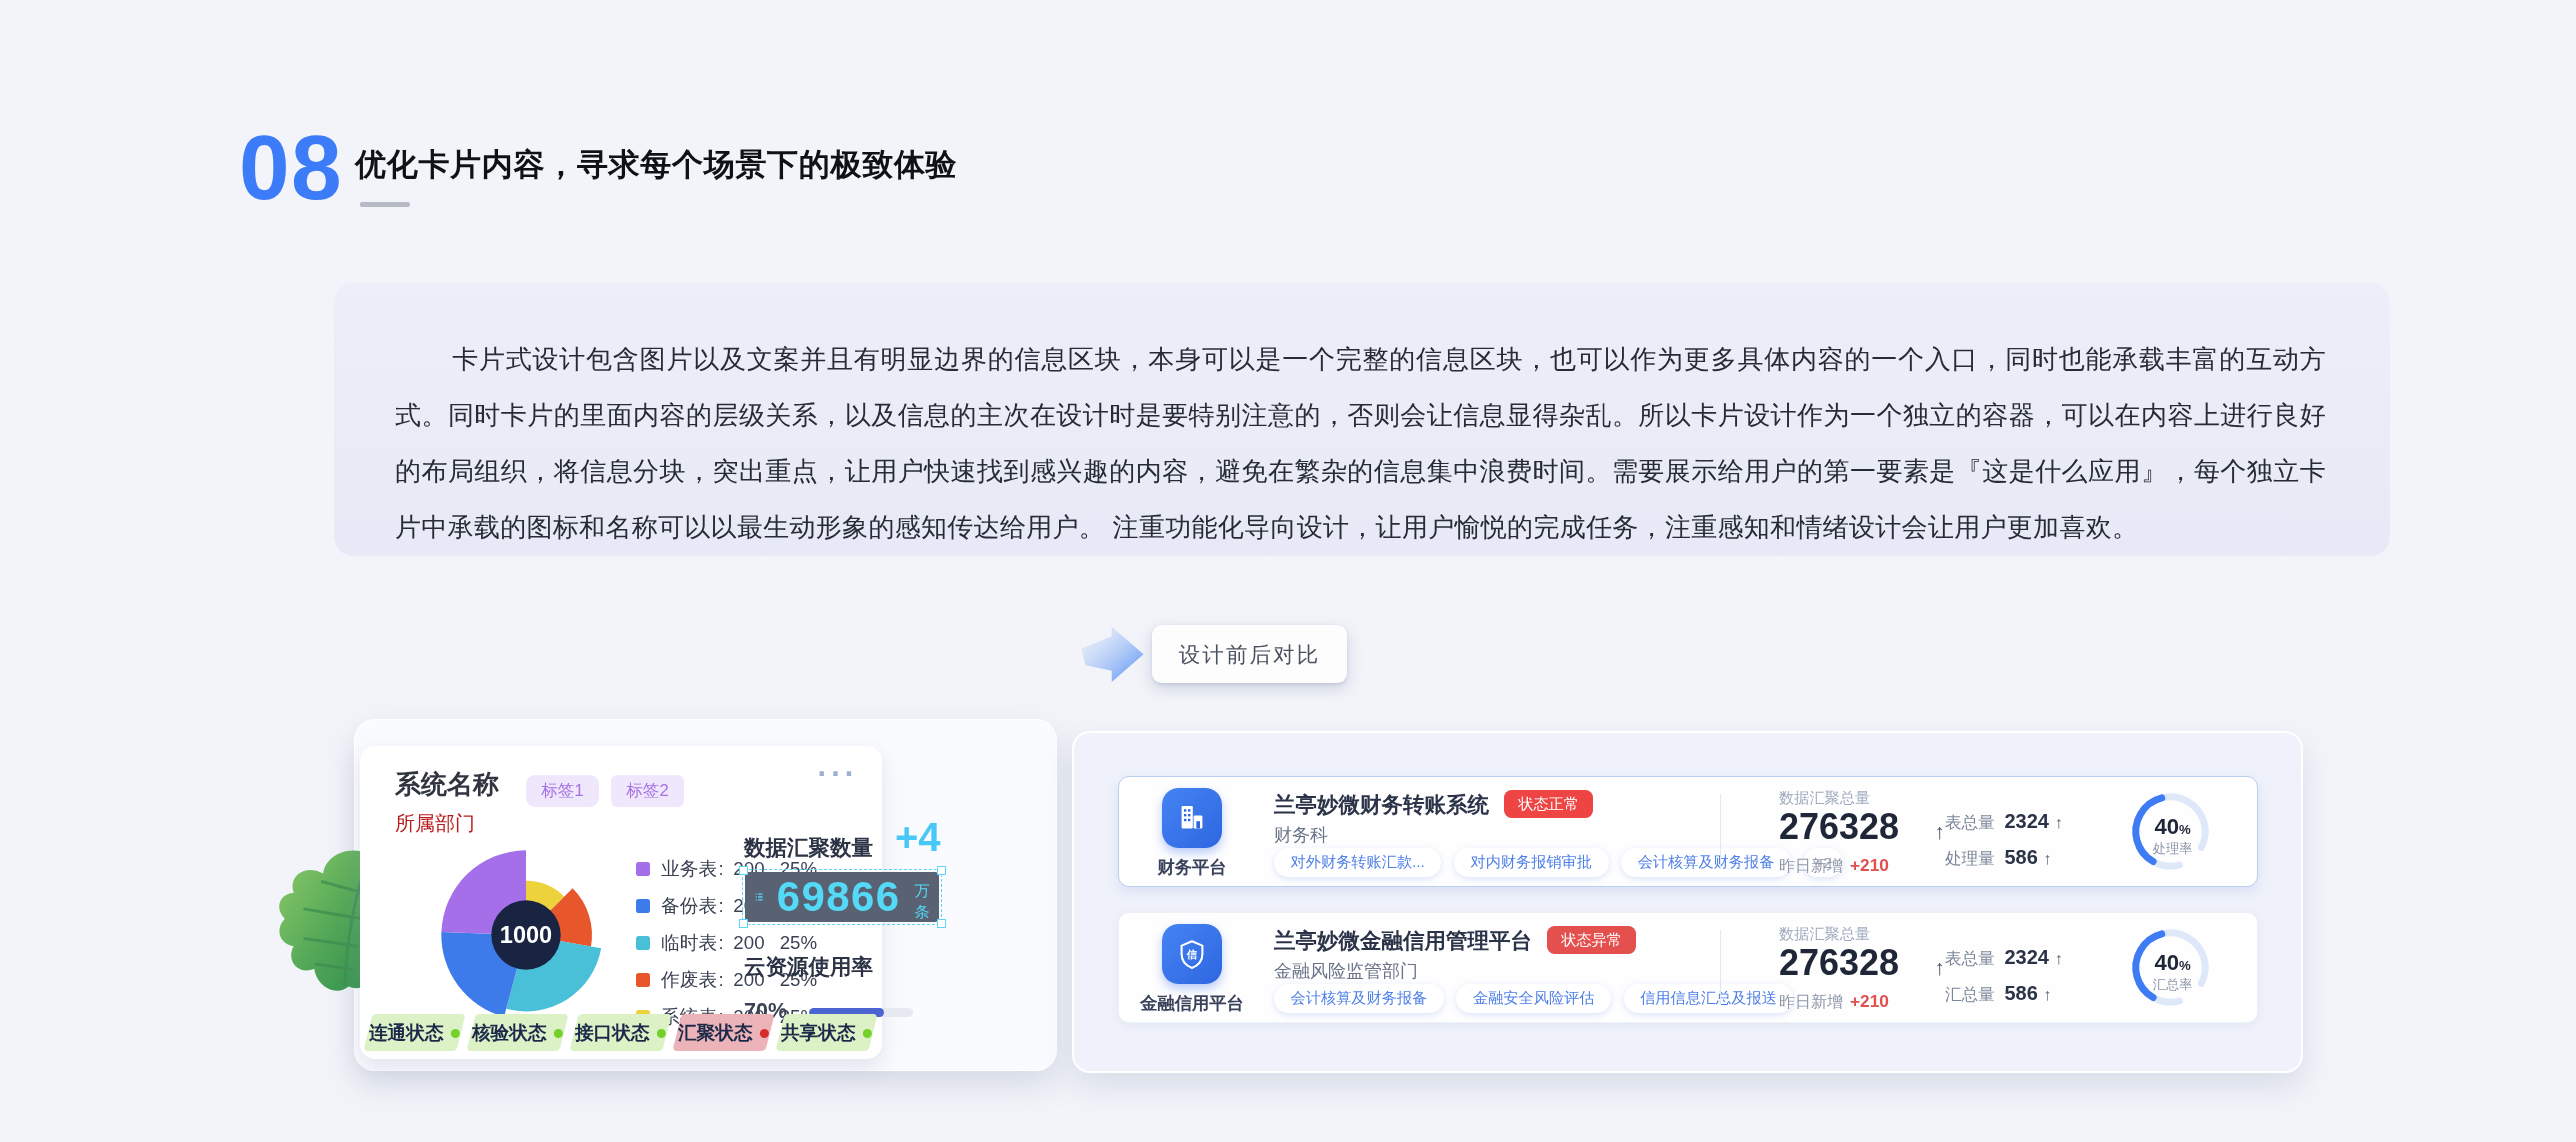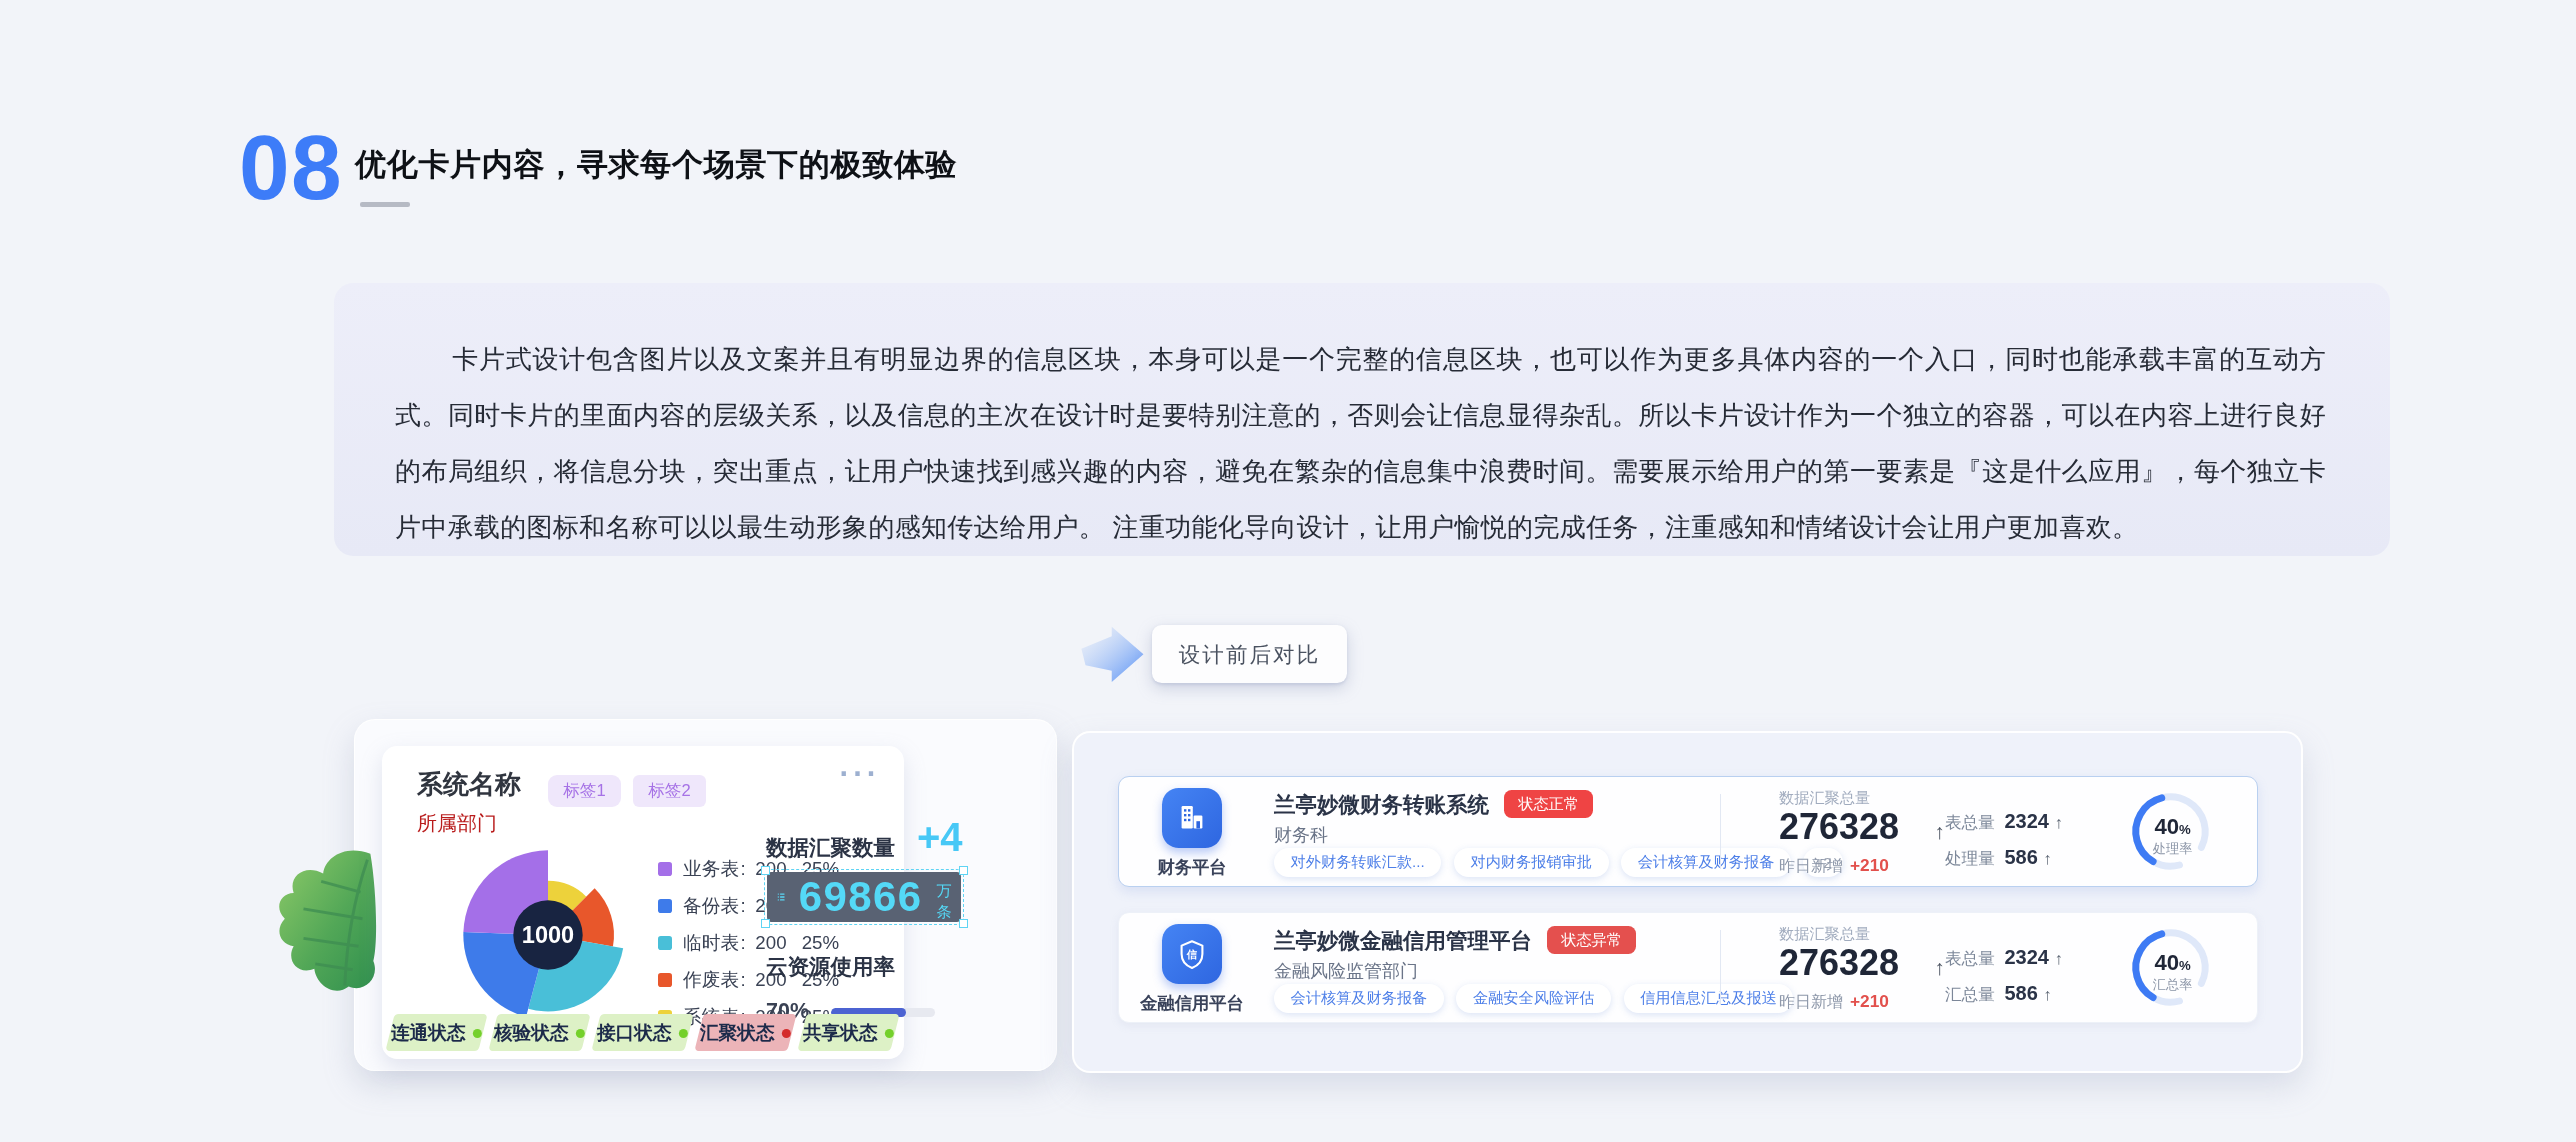--- a/index.html
+++ b/index.html
@@ -21,21 +21,21 @@
   
   .cmp-arrow{left:1080px;top:625px;}
   .cmp-btn{left:1152px;top:625px;width:195px;height:58px;background:#FDFDFE;border-radius:9.7px;
            box-shadow:0 5.5px 15.2px rgba(145,155,190,.38),0 1.4px 2.8px rgba(145,155,190,.25);
            display:flex;align-items:center;justify-content:center;font-size:21.5px;color:#4A5260;letter-spacing:2.1px;cursor:pointer;}
 
   
   .lpanel{left:354px;top:719px;width:701px;height:350px;border-radius:21px;
           background:rgba(252,253,255,.72);box-shadow:0 14px 30.5px rgba(140,150,180,.28);border:1.4px solid rgba(255,255,255,.9);}
   .leaf{left:274px;top:846px;}
-  .lcard{left:382px;top:746px;width:522px;height:313px;border-radius:15.2px;background:#FFFFFF;
+  .lcard{left:360px;top:746px;width:522px;height:313px;border-radius:15.2px;background:#FFFFFF;
          box-shadow:0 8.3px 21px rgba(150,160,190,.25);}
   .lc-title{left:35px;top:21px;font-size:26px;font-weight:bold;color:#30353F;}
   .lc-tag{top:29px;height:32px;padding:0 15.2px;background:#EFE7FB;color:#A672E6;font-size:16.6px;
           border-radius:6.2px;display:flex;align-items:center;}
   .lc-tag1{left:166px;border-radius:9px;} .lc-tag2{left:251px;}
   .lc-dots{right:23.5px;top:9.7px;font-size:30.5px;font-weight:bold;color:#9DB0D0;letter-spacing:3.5px;cursor:pointer;}
   .lc-dept{left:35px;top:64px;font-size:20px;color:#b91c1c;}
 
   .pie{left:73px;top:96px;}
   .legend{left:276px;top:104px;}

